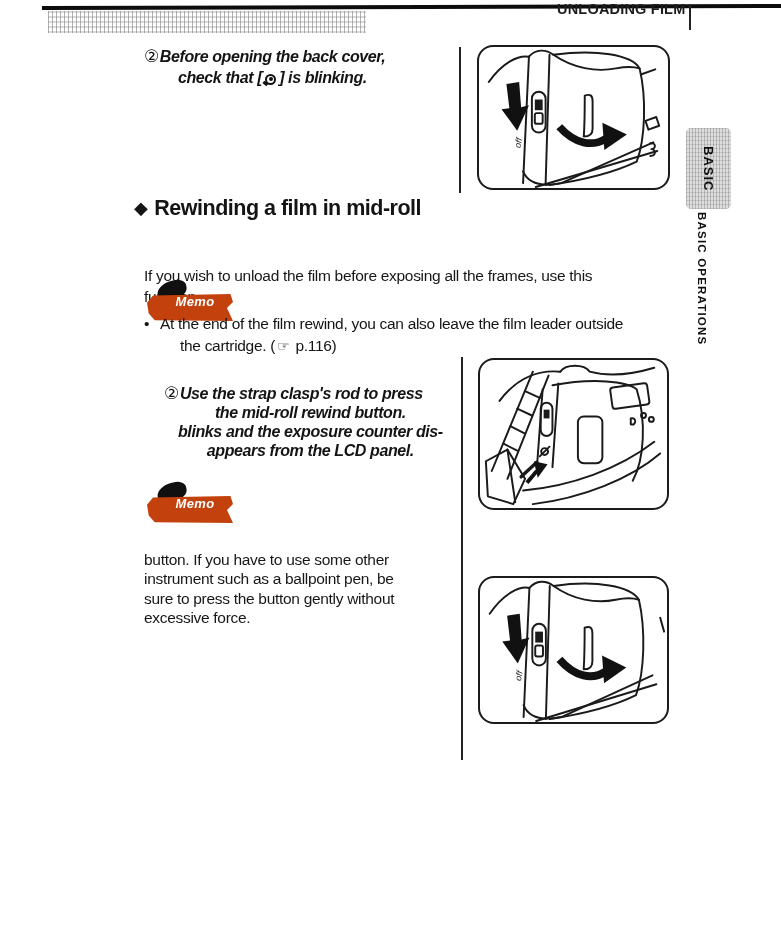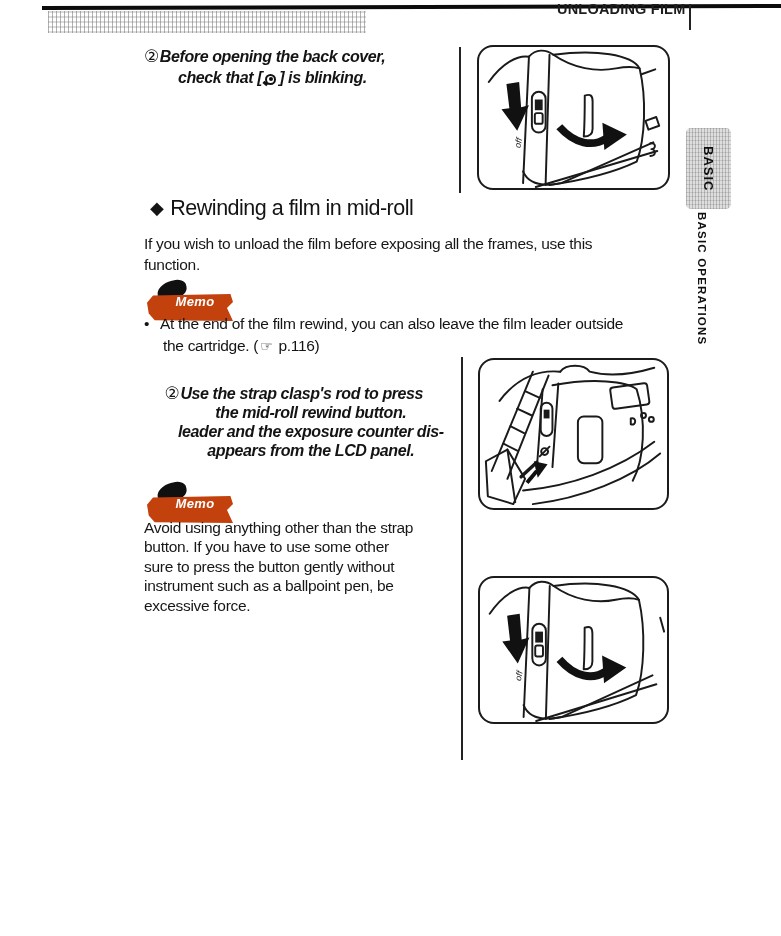--- a/index.html
+++ b/index.html
@@ -16,28 +16,28 @@
       repeating-linear-gradient(90deg, rgba(70,70,70,.55) 0 1px, transparent 1px 4px),
       repeating-linear-gradient(0deg, rgba(120,120,120,.35) 0 2px, transparent 2px 5px);
   }
   .header-title { position:absolute; left:557px; top:1px; font-size:14.5px; font-weight:700; letter-spacing:.2px; color:#1d1d1d; white-space:nowrap; }
   .header-tick { position:absolute; left:689px; top:4px; width:2px; height:26px; background:#222; }
   
   .bold-step { position:absolute; font-size:16px; font-weight:700; letter-spacing:-0.4px; line-height:21px; white-space:nowrap; }
   .bold-step .ln { display:block;font-style:italic; }
   .bold-step .ind { margin-left:34px; }
   .stepnum { font-weight:400; font-size:17px; margin-right:1px; }
-  .heading { position:absolute; left:150px; top:196px; font-size:21.5px; font-weight:400; letter-spacing:-0.5px; white-space:nowrap; }
+  .heading { position:absolute; left:134px; top:196px; font-size:21.5px; font-weight:700; letter-spacing:-0.5px; white-space:nowrap; }
   .heading .marker { font-size:18px; margin-right:7px; position:relative; top:-1px; }
-  .para { position:absolute; font-size:15.5px; letter-spacing:-0.3px; line-height:20.5px; color:#171717; }
+  .para { position:absolute; font-size:15.5px; letter-spacing:-0.3px; line-height:20.5px; color:#171717;margin-top:32px; }
   .para .ln { display:block; white-space:nowrap; }
   .note { position:absolute; font-size:15.5px; letter-spacing:-0.3px; line-height:21.5px; }
   .note .ln { display:block; white-space:nowrap; }
   .note .bullet { display:inline-block; width:16px; }
-  .note .ind { margin-left:19px; }
+  .note .ind { margin-left:36px; }
   .hand-icon { font-size:14px; margin:0 2px; }
   .tight { line-height:19px; }
   
   .cart { display:inline-block; width:11px; height:11px; border:2.5px solid #111; border-radius:50%; position:relative; margin:0 3px 0 3px; top:1.5px; }
   .cart::after { content:""; position:absolute; width:4px; height:4px; background:#111; border-radius:50%; left:50%; top:50%; transform:translate(-50%,-50%); }
   .cart::before { content:""; position:absolute; width:5px; height:2.5px; background:#111; left:-4px; bottom:-2px; transform:rotate(40deg); }
   
   .memo { position:absolute; width:90px; height:42px; }
   .memo .pen { position:absolute; left:10px; top:0px; width:30px; height:19px; background:#101010; border-radius:60% 40% 55% 45%; transform:rotate(-14deg); }
   .memo .pen::after { content:""; position:absolute; left:-7px; bottom:-1px; width:15px; height:5px; background:#101010; border-radius:2px; transform:rotate(38deg); }
@@ -132,36 +132,35 @@
 
   <div class="note" style="left:144px; top:313px;">
     <span class="ln"><span class="bullet">•</span><span>At the end of the film rewind, you can also leave the film leader outside</span></span>
     <span class="ln ind"><span>the cartridge. (</span><span class="hand-icon">☞</span><span> p.116)</span></span>
   </div>
 
 
   <div class="bold-step tight" style="left:144px; top:384px;text-align:center;">
     <span class="ln"><span class="stepnum">②</span><span>Use the strap clasp's rod to press</span></span>
     <span class="ln ind">the mid-roll rewind button.</span>
-    <span class="ln ind">leader and the exposure counter dis-</span>
+    <span class="ln ind">blinks and the exposure counter dis-</span>
     <span class="ln ind">appears from the LCD panel.</span>
   </div>
 
   <div class="memo" style="left:147px; top:483px;">
     <span class="pen"></span>
     <span class="flag">
         <span>Memo</span>
       </span>
   </div>
 
   <div class="para" style="left:144px; top:518px; line-height:19.4px;">
-    <span class="ln">Avoid using anything other than the strap</span>
     <span class="ln">button. If you have to use some other</span>
+    <span class="ln">instrument such as a ballpoint pen, be</span>
     <span class="ln">sure to press the button gently without</span>
-    <span class="ln">instrument such as a ballpoint pen, be</span>
     <span class="ln">excessive force.</span>
   </div>
 
 
   <div class="vline" style="left:461px; top:357px; height:434px;"></div>
 
   <div class="illus" style="left:478px; top:358px; width:191px; height:152px;">
     <svg viewBox="0 0 191 152" preserveAspectRatio="none">
       <g stroke="#1a1a1a" fill="none" stroke-width="2" stroke-linejoin="round" stroke-linecap="round">
         <path d="M20,42 C38,18 60,10 82,12"></path>

